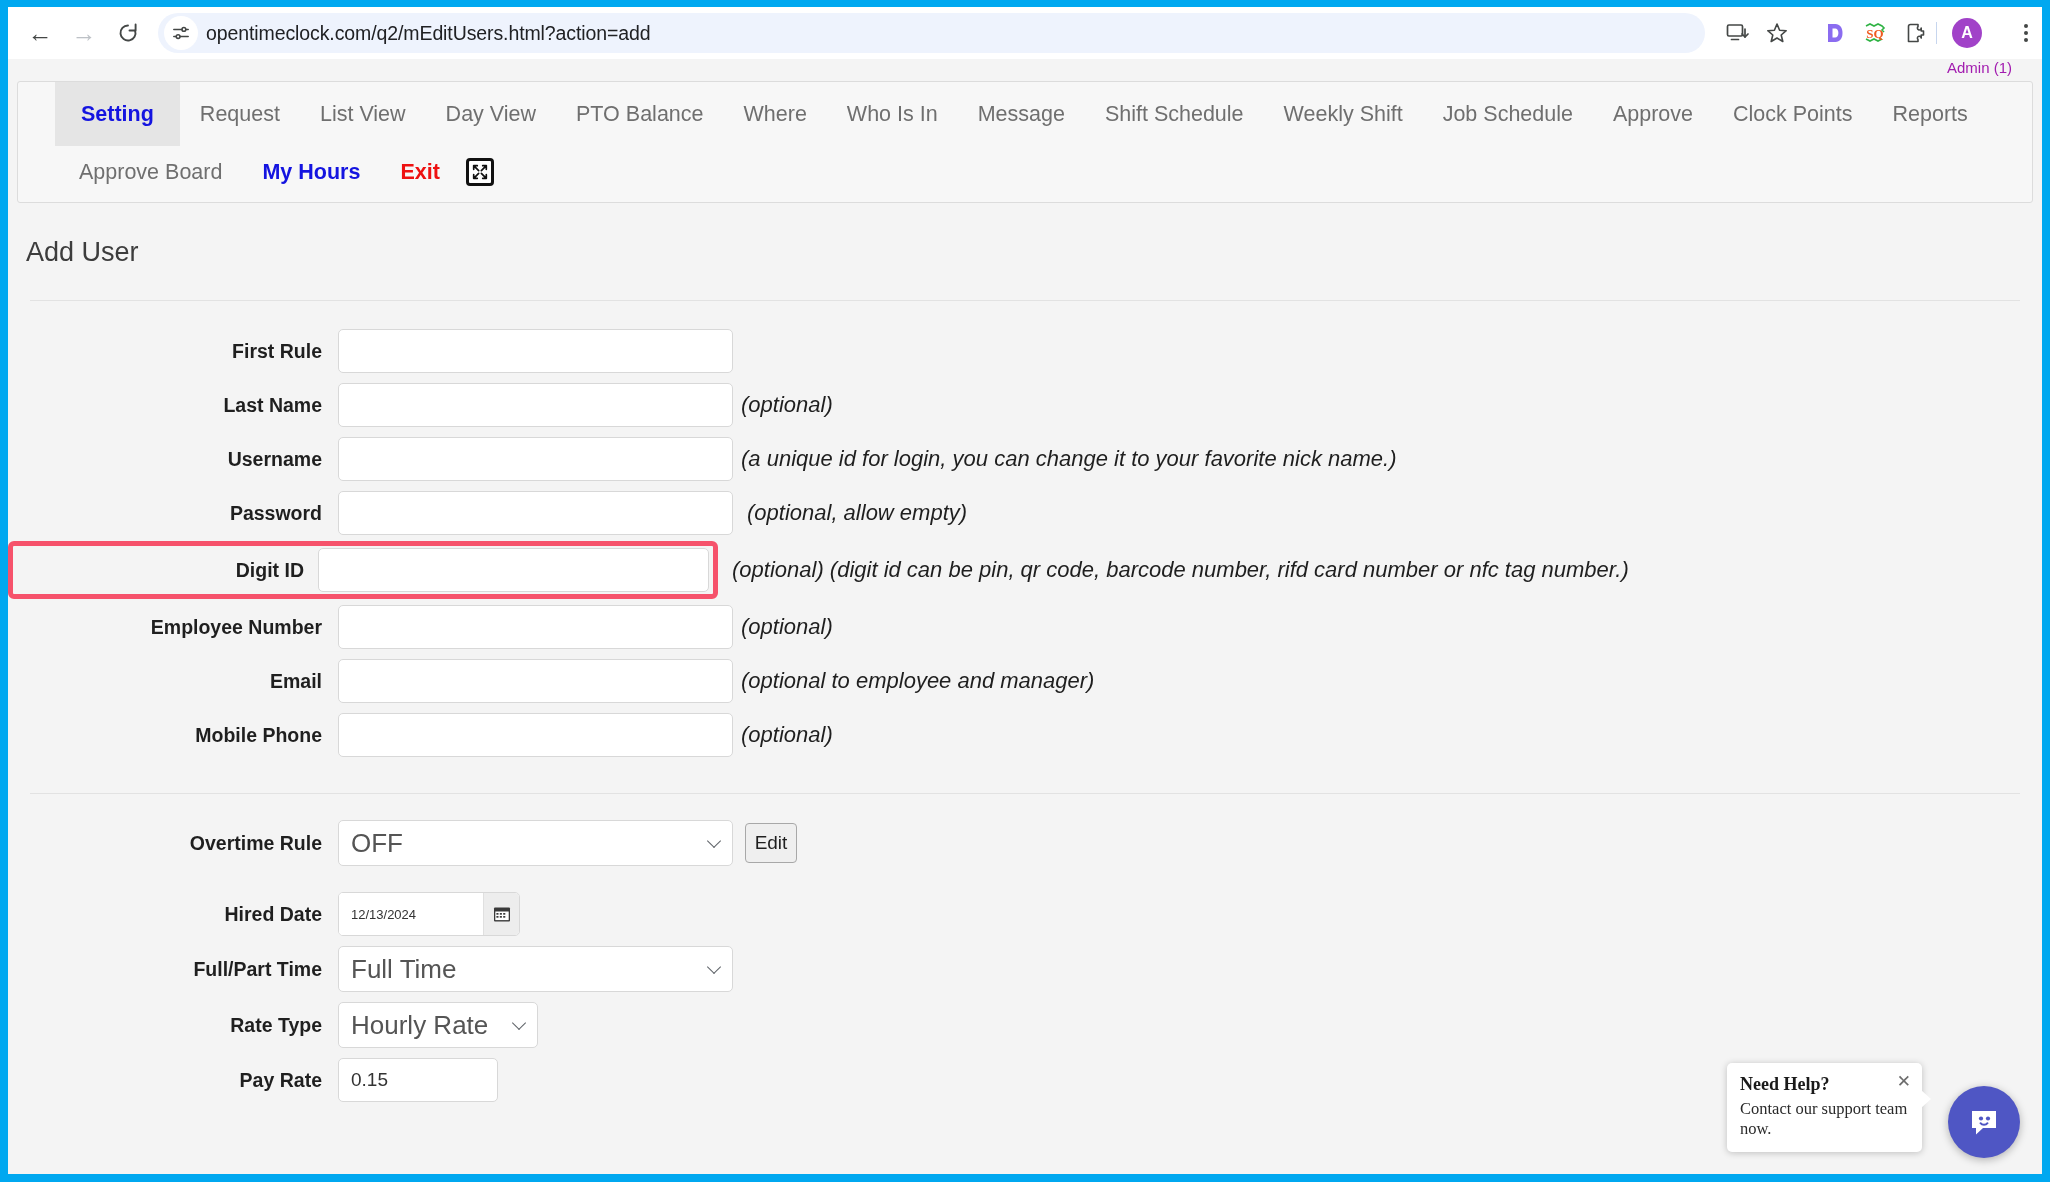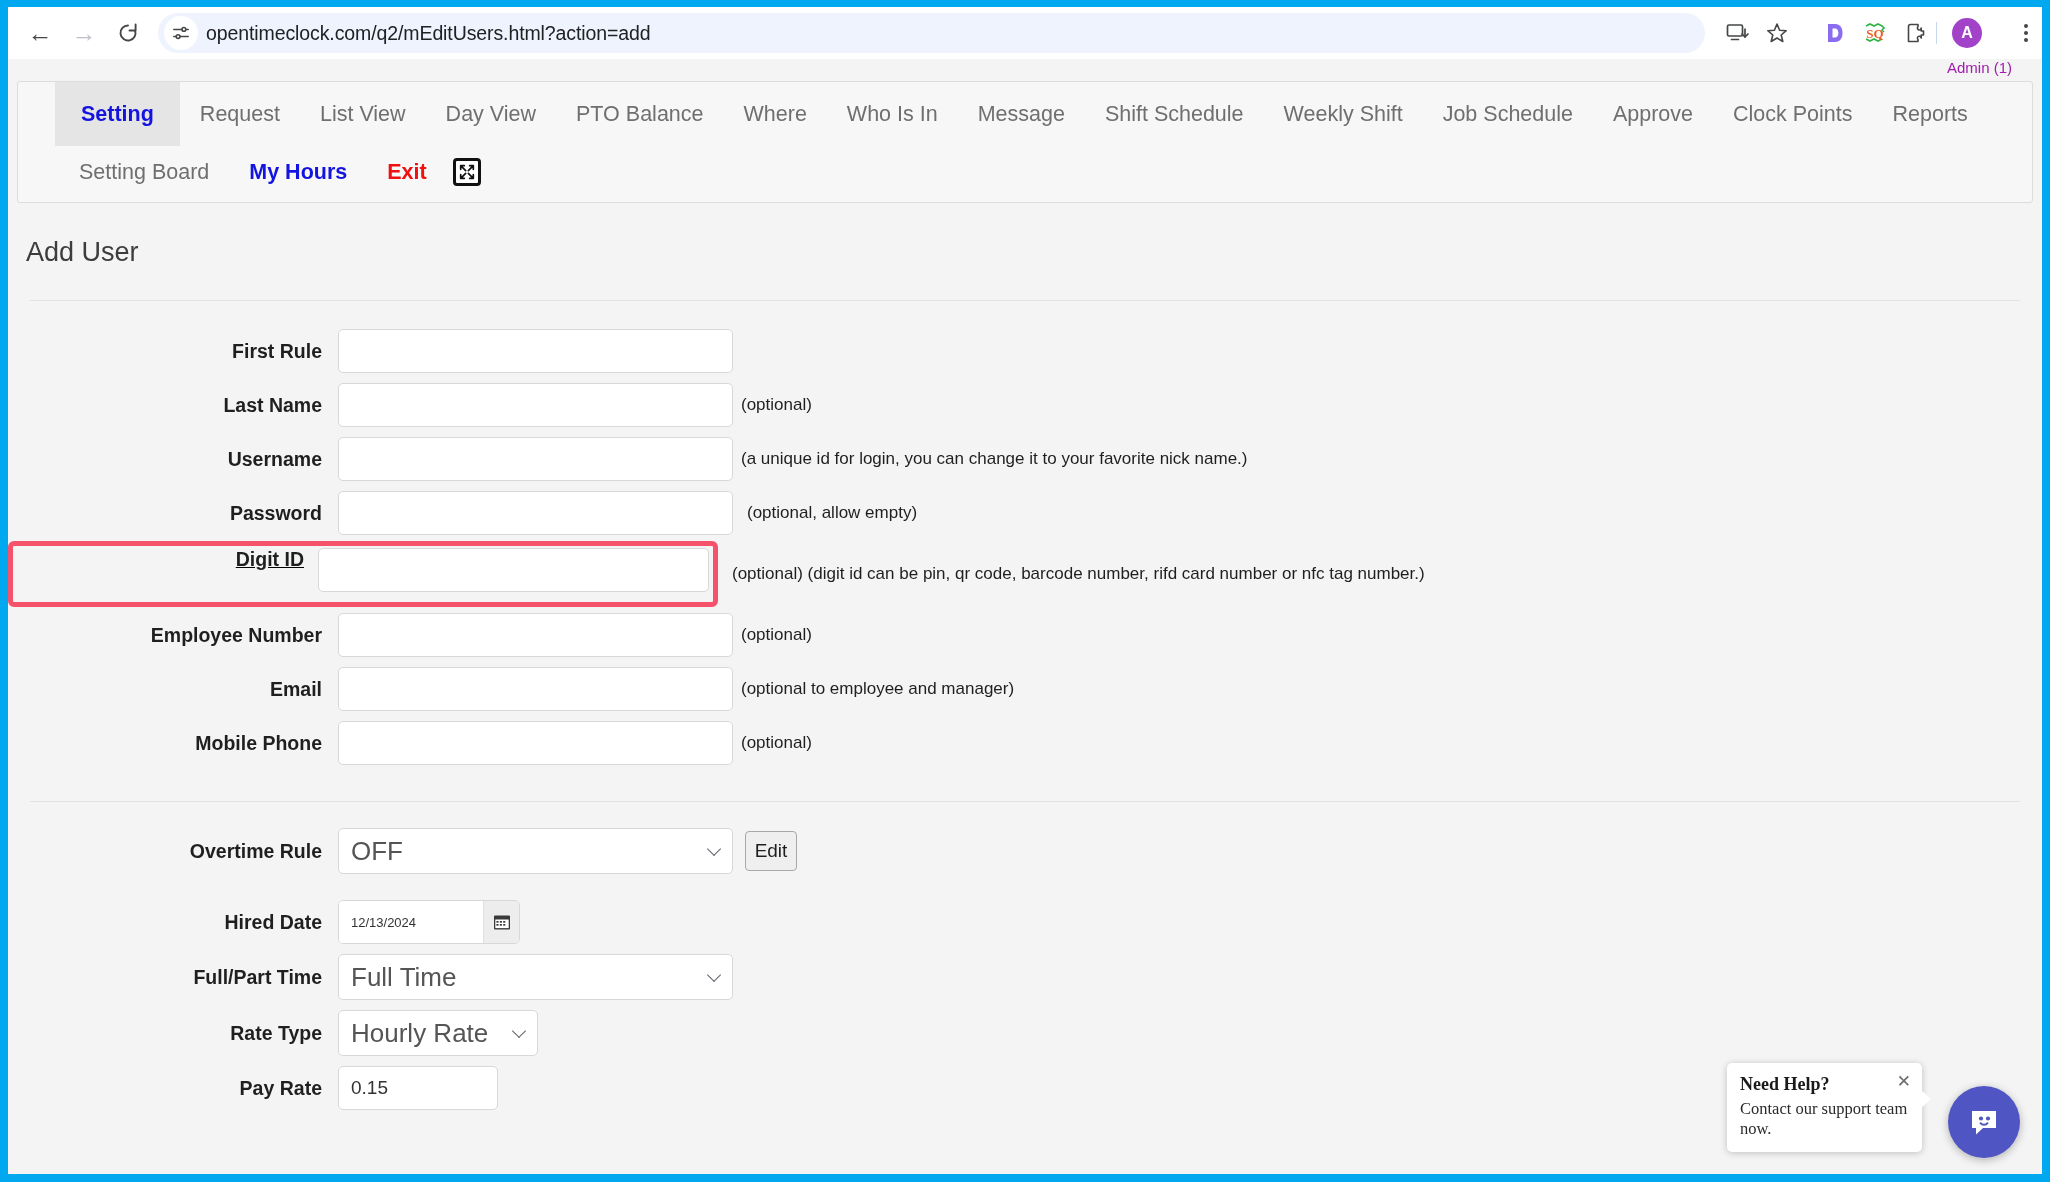--- a/index.html
+++ b/index.html
@@ -194,36 +194,36 @@
     border: 1px solid #d8d8d8;
     border-radius: 5px;
     background: #ffffff;
     font-size: 19px;
     color: #333;
     padding: 0 12px;
     font-family: "Liberation Sans", sans-serif;
     outline: none;
   }
   .hint {
-    font-size: 17px;
+    font-size: 22px;
+    font-style: italic;
     color: #1f1f1f;
     margin-left: 8px;
     white-space: nowrap;
   }
   .hint.gap { margin-left: 14px; }
 
   
   .hl-box {
     display: inline-flex;
-    align-items: flex-start;
+    align-items: center;
     border: 5px solid #f6526b;
     border-radius: 6px;
-    padding: 2px 4px 10px 0;
+    padding: 2px 4px 2px 0;
     margin-left: -0px;
-    text-decoration: underline;
   }
   .hl-box .flabel { width: 305px; padding-right: 14px; }
   .hl-box .finput { width: 391px; }
 
   .sep-line {
     height: 1px;
     background: #e2e2e2;
     margin: 36px 22px 0 22px;
   }
 
@@ -435,21 +435,21 @@
         <div class="tab">Who Is In</div>
         <div class="tab">Message</div>
         <div class="tab">Shift Schedule</div>
         <div class="tab">Weekly Shift</div>
         <div class="tab">Job Schedule</div>
         <div class="tab">Approve</div>
         <div class="tab">Clock Points</div>
         <div class="tab">Reports</div>
       </div>
       <div id="navrow2">
-        <div class="subtab">Setting Board</div>
+        <div class="subtab">Approve Board</div>
         <div class="subtab blue">My Hours</div>
         <div class="subtab red">Exit</div>
         <div id="expand-icon">
           <svg width="18" height="18" viewBox="0 0 20 20">
             <path d="M8.5 2.5h-6v6M11.5 2.5h6v6M8.5 17.5h-6v-6M11.5 17.5h6v-6" fill="none" stroke="#111" stroke-width="0"></path>
             <path d="M3 3 L8.5 8.5 M3 3 L3 7 M3 3 L7 3" fill="none" stroke="#111" stroke-width="1.9" stroke-linecap="round"></path>
             <path d="M17 3 L11.5 8.5 M17 3 L17 7 M17 3 L13 3" fill="none" stroke="#111" stroke-width="1.9" stroke-linecap="round"></path>
             <path d="M3 17 L8.5 11.5 M3 17 L3 13 M3 17 L7 17" fill="none" stroke="#111" stroke-width="1.9" stroke-linecap="round"></path>
             <path d="M17 17 L11.5 11.5 M17 17 L17 13 M17 17 L13 17" fill="none" stroke="#111" stroke-width="1.9" stroke-linecap="round"></path>
           </svg>

